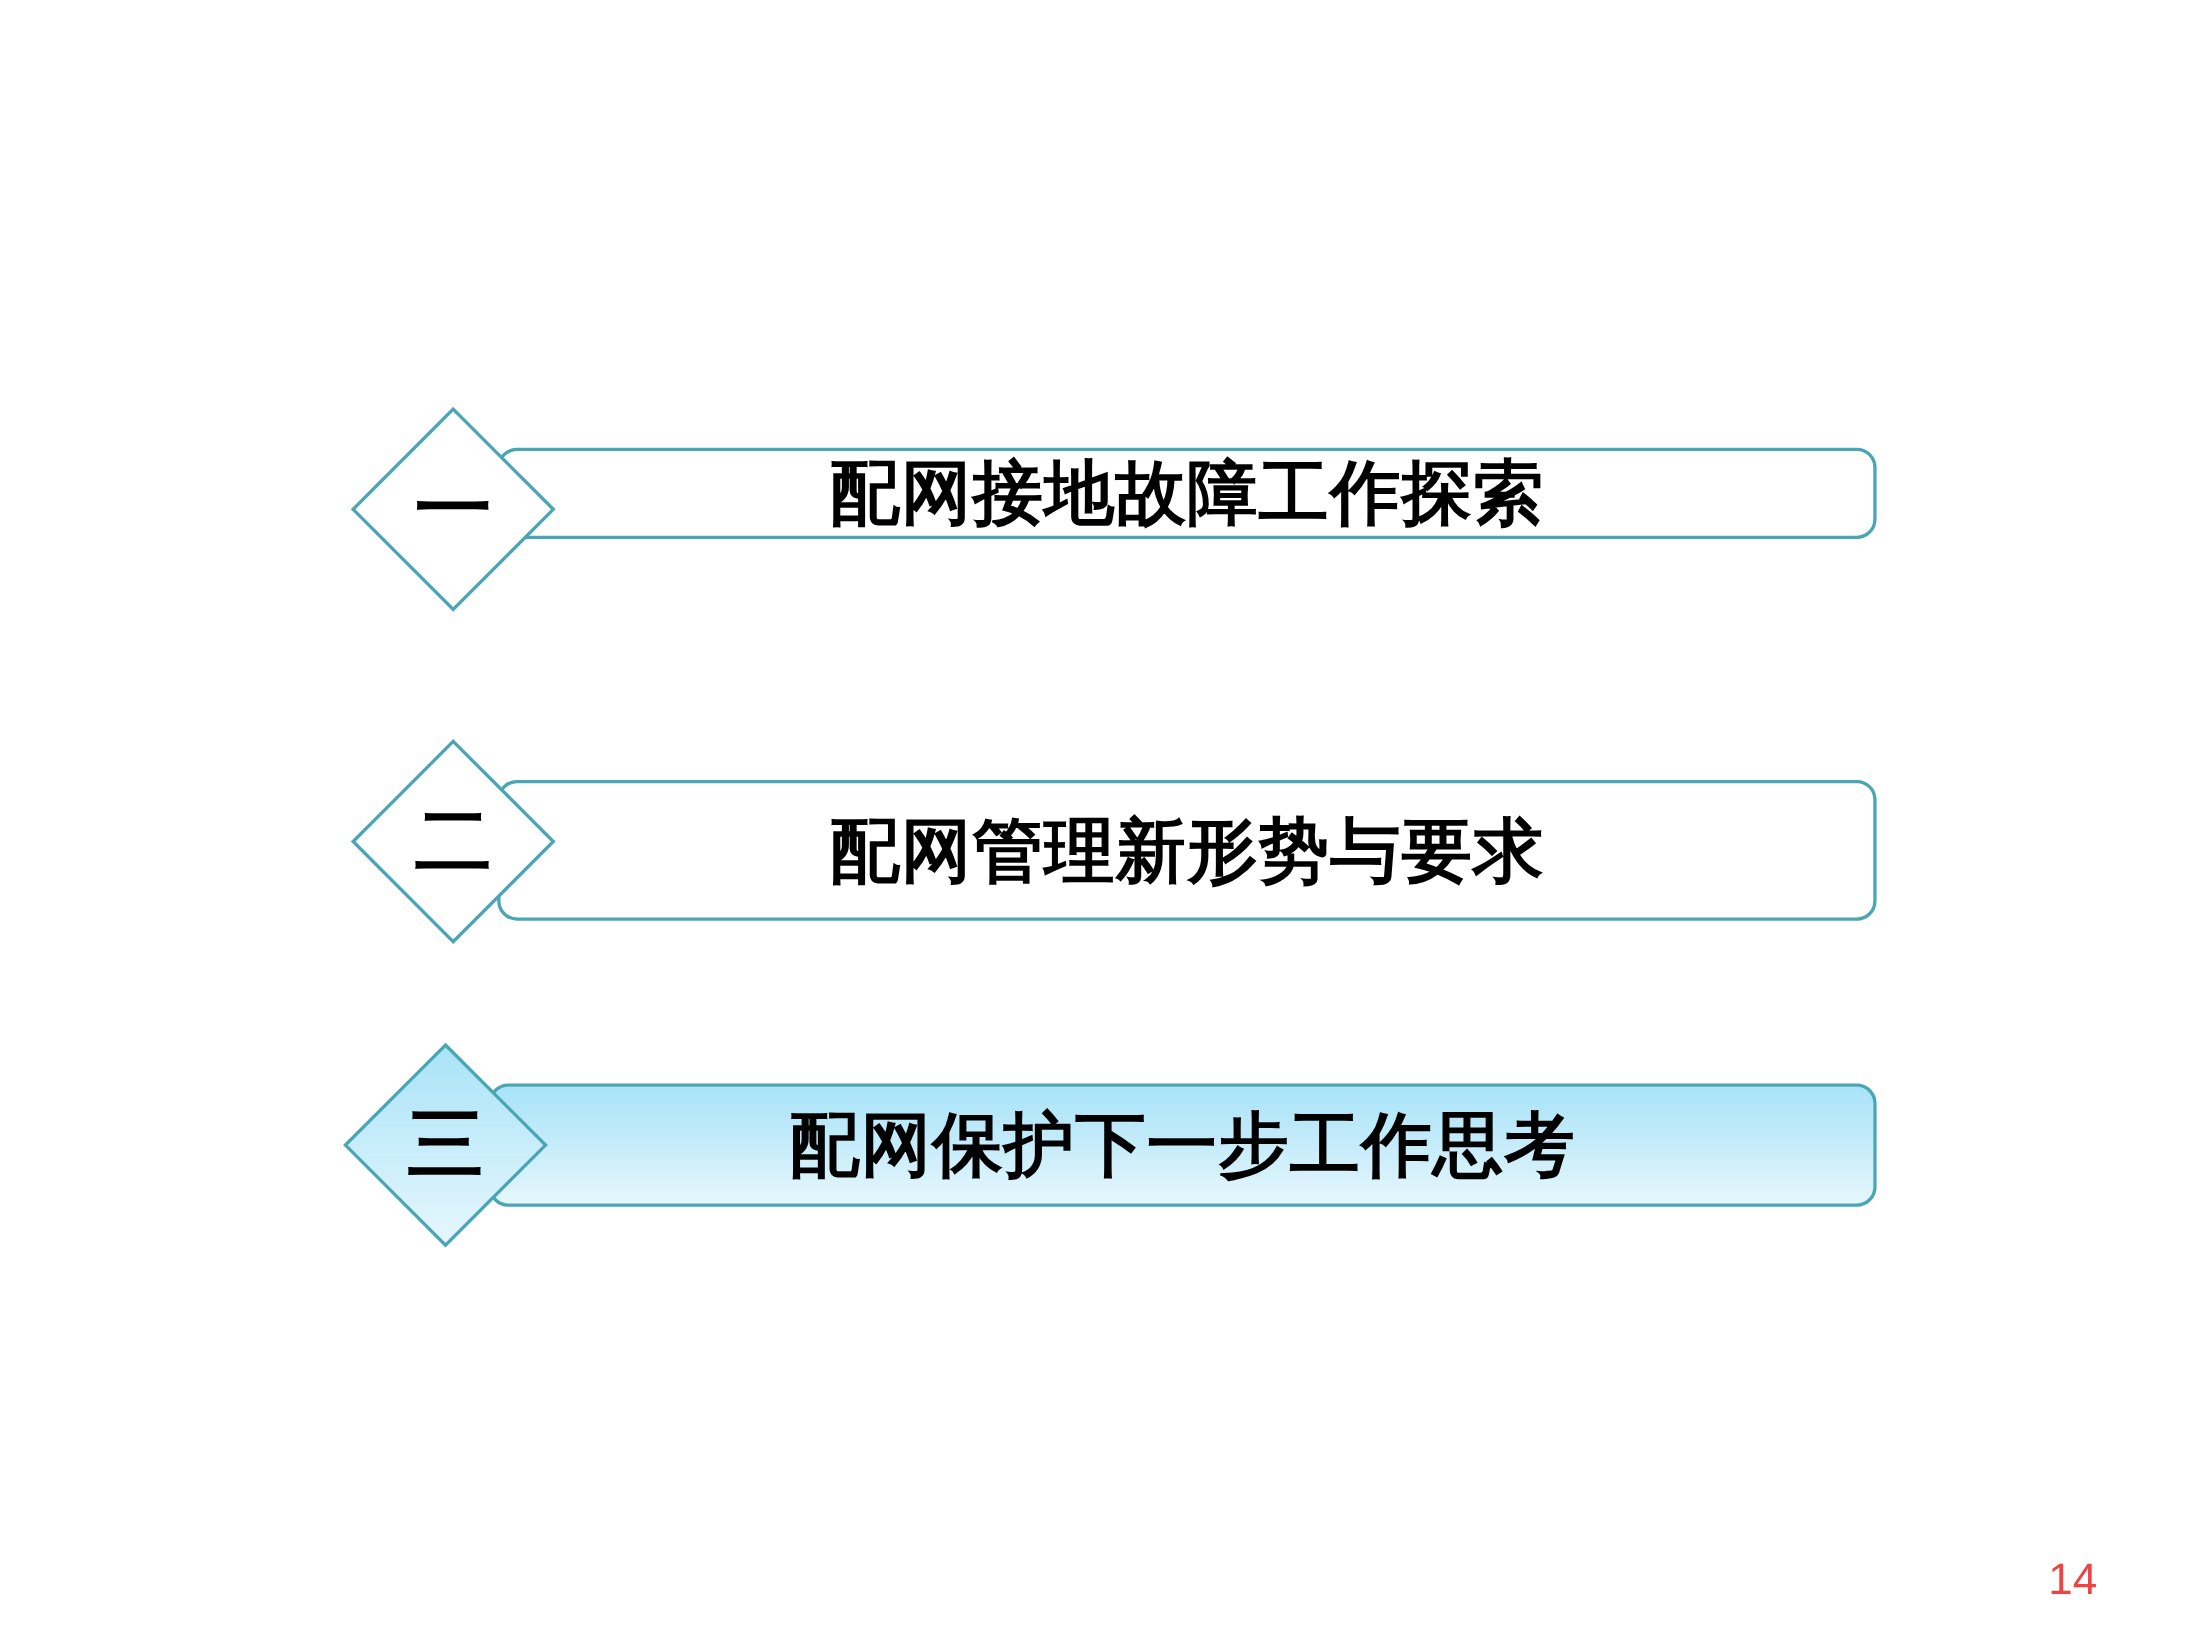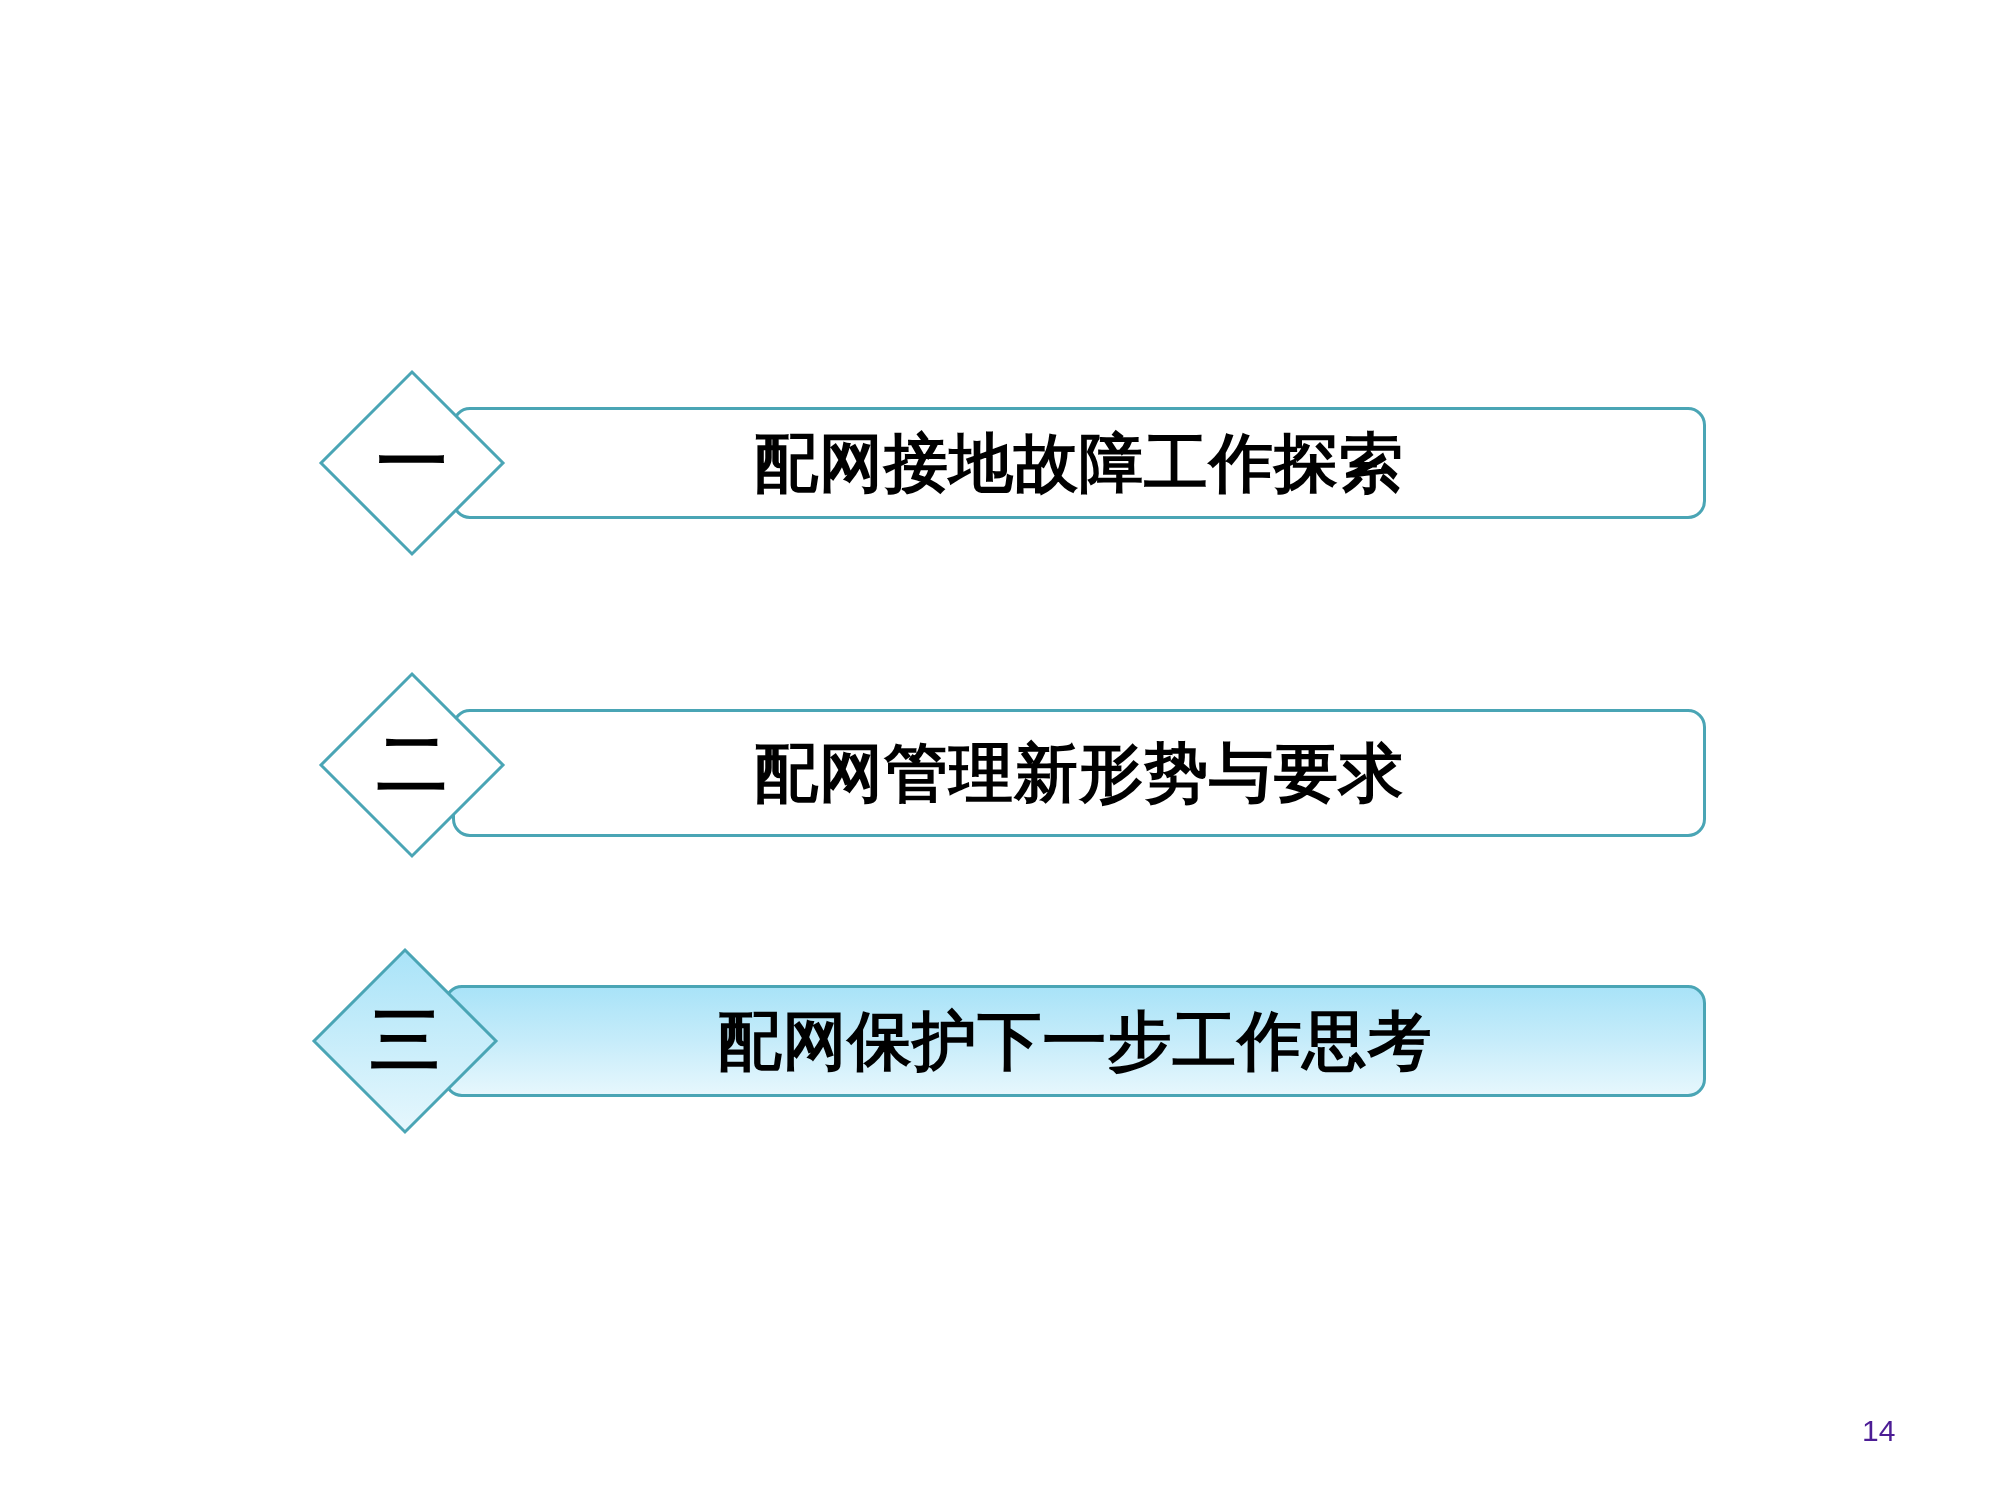--- a/index.html
+++ b/index.html
@@ -25,28 +25,28 @@
     }
     .diamond-wrap { position: absolute; width: 188px; height: 188px; }
     .diamond-wrap svg { position: absolute; left: 0; top: 0; }
     .diamond-num {
       position: absolute; left: 0; top: 0; width: 188px; height: 188px;
       display: flex; align-items: center; justify-content: center;
       font-size: 70px; color: #000000; font-weight: bold;
     }
     .page-num {
       position: absolute; left: 1862px; top: 1414px;
-      font-family: "Liberation Sans", sans-serif; font-size: 30px; color: #4c1d95;
+      font-family: "Liberation Sans", sans-serif; font-size: 40px; color: #ef4444;
     }
   </style>
 </head>
 <body>
 
 <div class="item">
-  <div class="bar" style="left:452px; top:407px; width:1254px; height:112px;">
+  <div class="bar" style="left:452px; top:407px; width:1254px; height:83px;">
     <span class="bar-label">配网接地故障工作探索</span>
   </div>
   <div class="diamond-wrap" style="left:318px; top:369px;">
     <svg width="188" height="188" viewBox="0 0 188 188">
       <polygon points="94,3 185,94 94,185 3,94" fill="#ffffff" stroke="#4aa5b5" stroke-width="3"></polygon>
     </svg>
     <div class="diamond-num">一</div>
   </div>
 </div>
 

